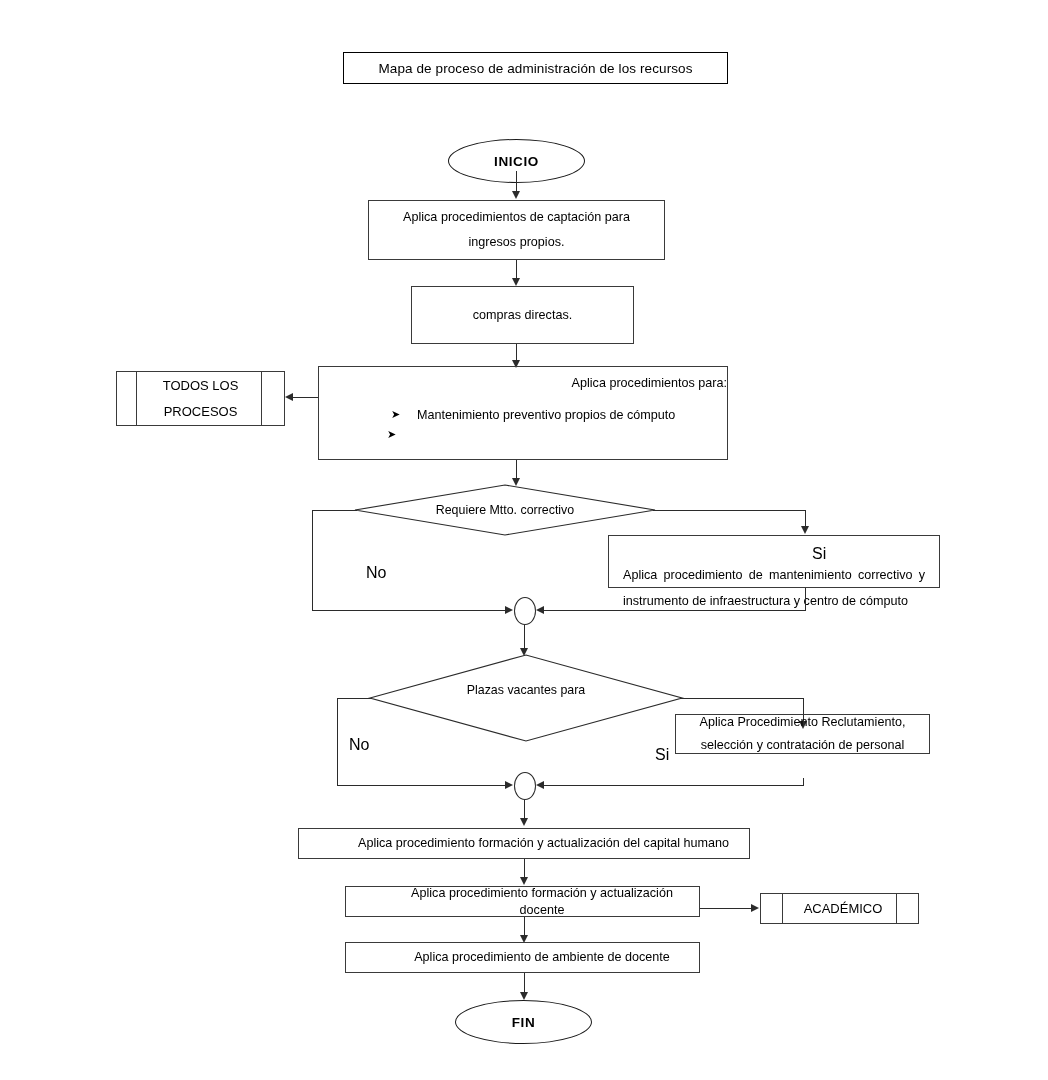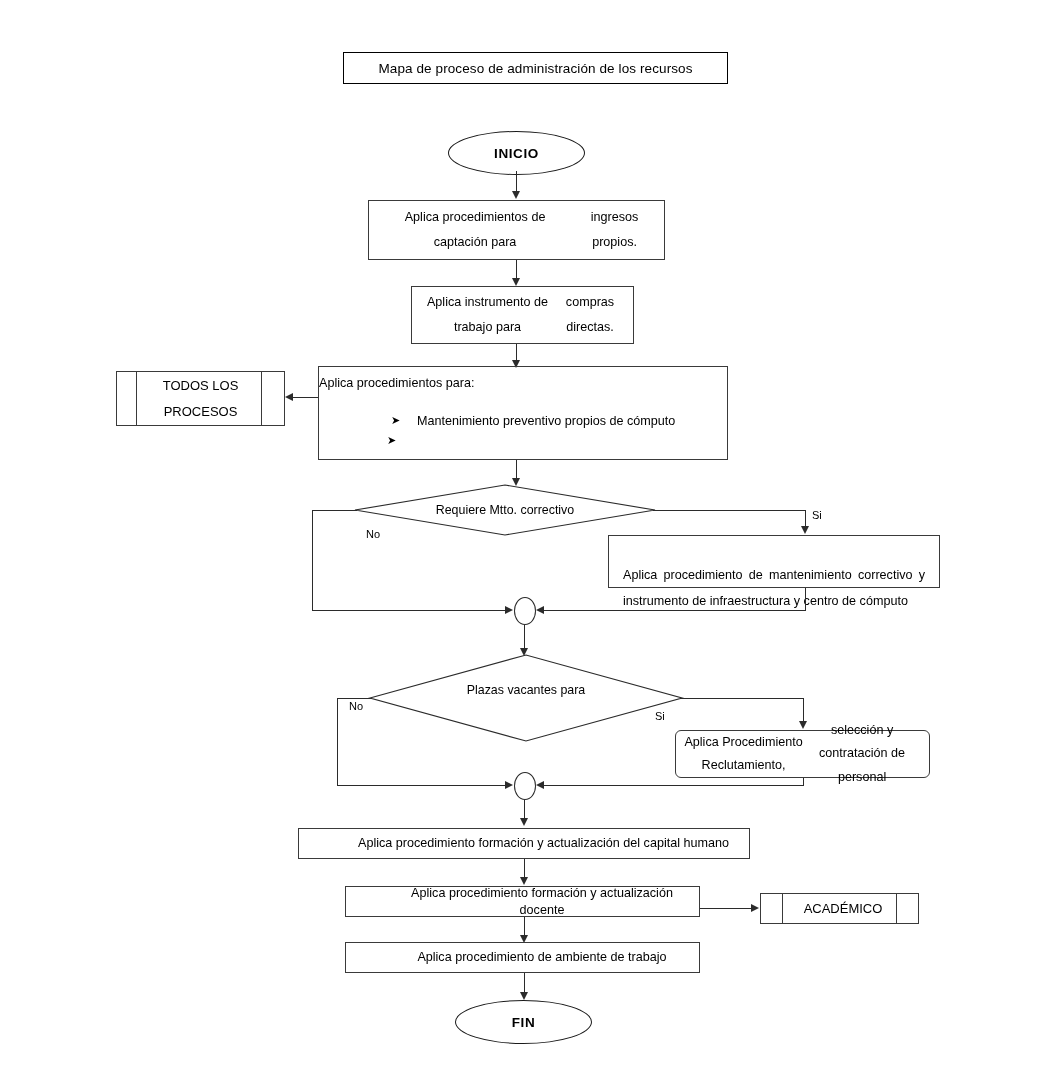--- a/index.html
+++ b/index.html
@@ -42,21 +42,21 @@
     align-items: center;
     justify-content: center;
     font-size: 13.5px;
     font-weight: bold;
     letter-spacing: .6px;
   }
   
   .process {
     border: 1.1px solid #3a3a3a;
     display: flex;
-    flex-direction: row;
+    flex-direction: column;
     align-items: center;
     justify-content: center;
     font-size: 12.6px;
     line-height: 1.95;
     text-align: center;
     padding: 0 8px;
   }
   .process.single {
     line-height: 1.3;
     padding-left: 47px;
@@ -81,23 +81,23 @@
     text-align: left;
   }
   
   .proc-bullets {
     border: 1.1px solid #3a3a3a;
     font-size: 12.6px;
     box-sizing: border-box;
     padding-top: 9px;
   }
   .proc-bullets .pb-head {
-    text-align: left;
-    display: block;
-    margin-bottom: 22px;
+    text-align: right;
+    display: block;
+    margin-bottom: 16px;
   }
   .proc-bullets .pb-item {
     display: flex;
     align-items: flex-start;
     padding-left: 72px;
     line-height: 1.55;
   }
   .proc-bullets .pb-marker {
     width: 26px;
     flex: 0 0 26px;
@@ -141,21 +141,22 @@
   }
   
   .connector {
     border: 1.3px solid #2a2a2a;
     border-radius: 50%;
     background: #fff;
   }
   
   .edge-label {
     position: absolute;
-    font-size: 11px;
+    font-size: 16px;
+    margin-top: 36px;
   }
   
   .line {
     position: absolute;
     background: #2b2b2b;
   }
   .line.h { height: 1.2px; }
   .line.v { width: 1.2px; }
   
   .arrow {
@@ -181,37 +182,36 @@
 </style>
 </head>
 <body>
 
 <div id="canvas">
 
   <div class="node title-box" style="left:343px; top:52px; width:385px; height:32px;">
     <span>Mapa de proceso de administración de los recursos</span>
   </div>
 
-  <div class="node terminator" style="left:448px; top:131px; width:137px; height:44px;">
+  <div class="node terminator" style="left:448px; top:139px; width:137px; height:44px;">
     <span>INICIO</span>
   </div>
 
   <div class="line v" style="left:516px; top:171px; height:24px;"></div>
   <div class="arrow down" style="left:511.5px; top:191px;"></div>
 
   <div class="node process" style="left:368px; top:200px; width:297px; height:60px;">
     <span class="ln">Aplica procedimientos de captación para</span>
     <span class="ln">ingresos propios.</span>
   </div>
 
   <div class="line v" style="left:516px; top:260px; height:22px;"></div>
   <div class="arrow down" style="left:511.5px; top:278px;"></div>
 
   <div class="node process" style="left:411px; top:286px; width:223px; height:58px;">
-    <span class="ln">Aplica instrumento de trabajo para</span>
     <span class="ln">compras directas.</span>
   </div>
 
   <div class="line v" style="left:516px; top:344px; height:22px;"></div>
   <div class="arrow down" style="left:511.5px; top:360px;"></div>
 
   <div class="predef" style="left:116px; top:371px; width:167px; height:53px;">
     <div class="bar" style="left:19px;"></div>
     <div class="bar" style="right:22px;"></div>
     <div style="display:flex; flex-direction:column; align-items:center; width:100%;">
@@ -284,21 +284,21 @@
   <div class="line v" style="left:337px; top:698px; height:88px;"></div>
   <div class="line h" style="left:337px; top:785px; width:171px;"></div>
   <div class="arrow right" style="left:505px; top:780.5px;"></div>
   <div class="edge-label" style="left:349px; top:700px;">No</div>
 
   <div class="line h" style="left:680px; top:698px; width:124px;"></div>
   <div class="line v" style="left:803px; top:698px; height:26px;"></div>
   <div class="arrow down" style="left:798.5px; top:721px;"></div>
   <div class="edge-label" style="left:655px; top:710px;">Si</div>
 
-  <div class="node process" style="left:675px; top:730px; width:255px; height:48px; line-height:1.85;border-radius:6px;">
+  <div class="node process" style="left:675px; top:714px; width:255px; height:40px; line-height:1.85;">
     <span class="ln">Aplica Procedimiento Reclutamiento,</span>
     <span class="ln">selección y contratación de personal</span>
   </div>
 
   <div class="line v" style="left:803px; top:778px; height:8px;"></div>
   <div class="line h" style="left:543px; top:785px; width:261px;"></div>
   <div class="arrow left" style="left:536px; top:780.5px;"></div>
 
   <div class="node connector" style="left:514px; top:772px; width:22px; height:28px;"></div>
 
@@ -322,21 +322,21 @@
   <div class="predef" style="left:760px; top:893px; width:150px; height:29px;padding-left:7px;">
     <div class="bar" style="left:21px;"></div>
     <div class="bar" style="right:21px;"></div>
     <span>ACADÉMICO</span>
   </div>
 
   <div class="line v" style="left:524px; top:917px; height:22px;"></div>
   <div class="arrow down" style="left:519.5px; top:935px;"></div>
 
   <div class="node process single" style="left:345px; top:942px; width:355px; height:31px;">
-    <span>Aplica procedimiento de ambiente de trabajo</span>
+    <span>Aplica procedimiento de ambiente de docente</span>
   </div>
 
   <div class="line v" style="left:524px; top:973px; height:23px;"></div>
   <div class="arrow down" style="left:519.5px; top:992px;"></div>
 
   <div class="node terminator" style="left:455px; top:1000px; width:137px; height:44px;">
     <span>FIN</span>
   </div>
 
 </div>

